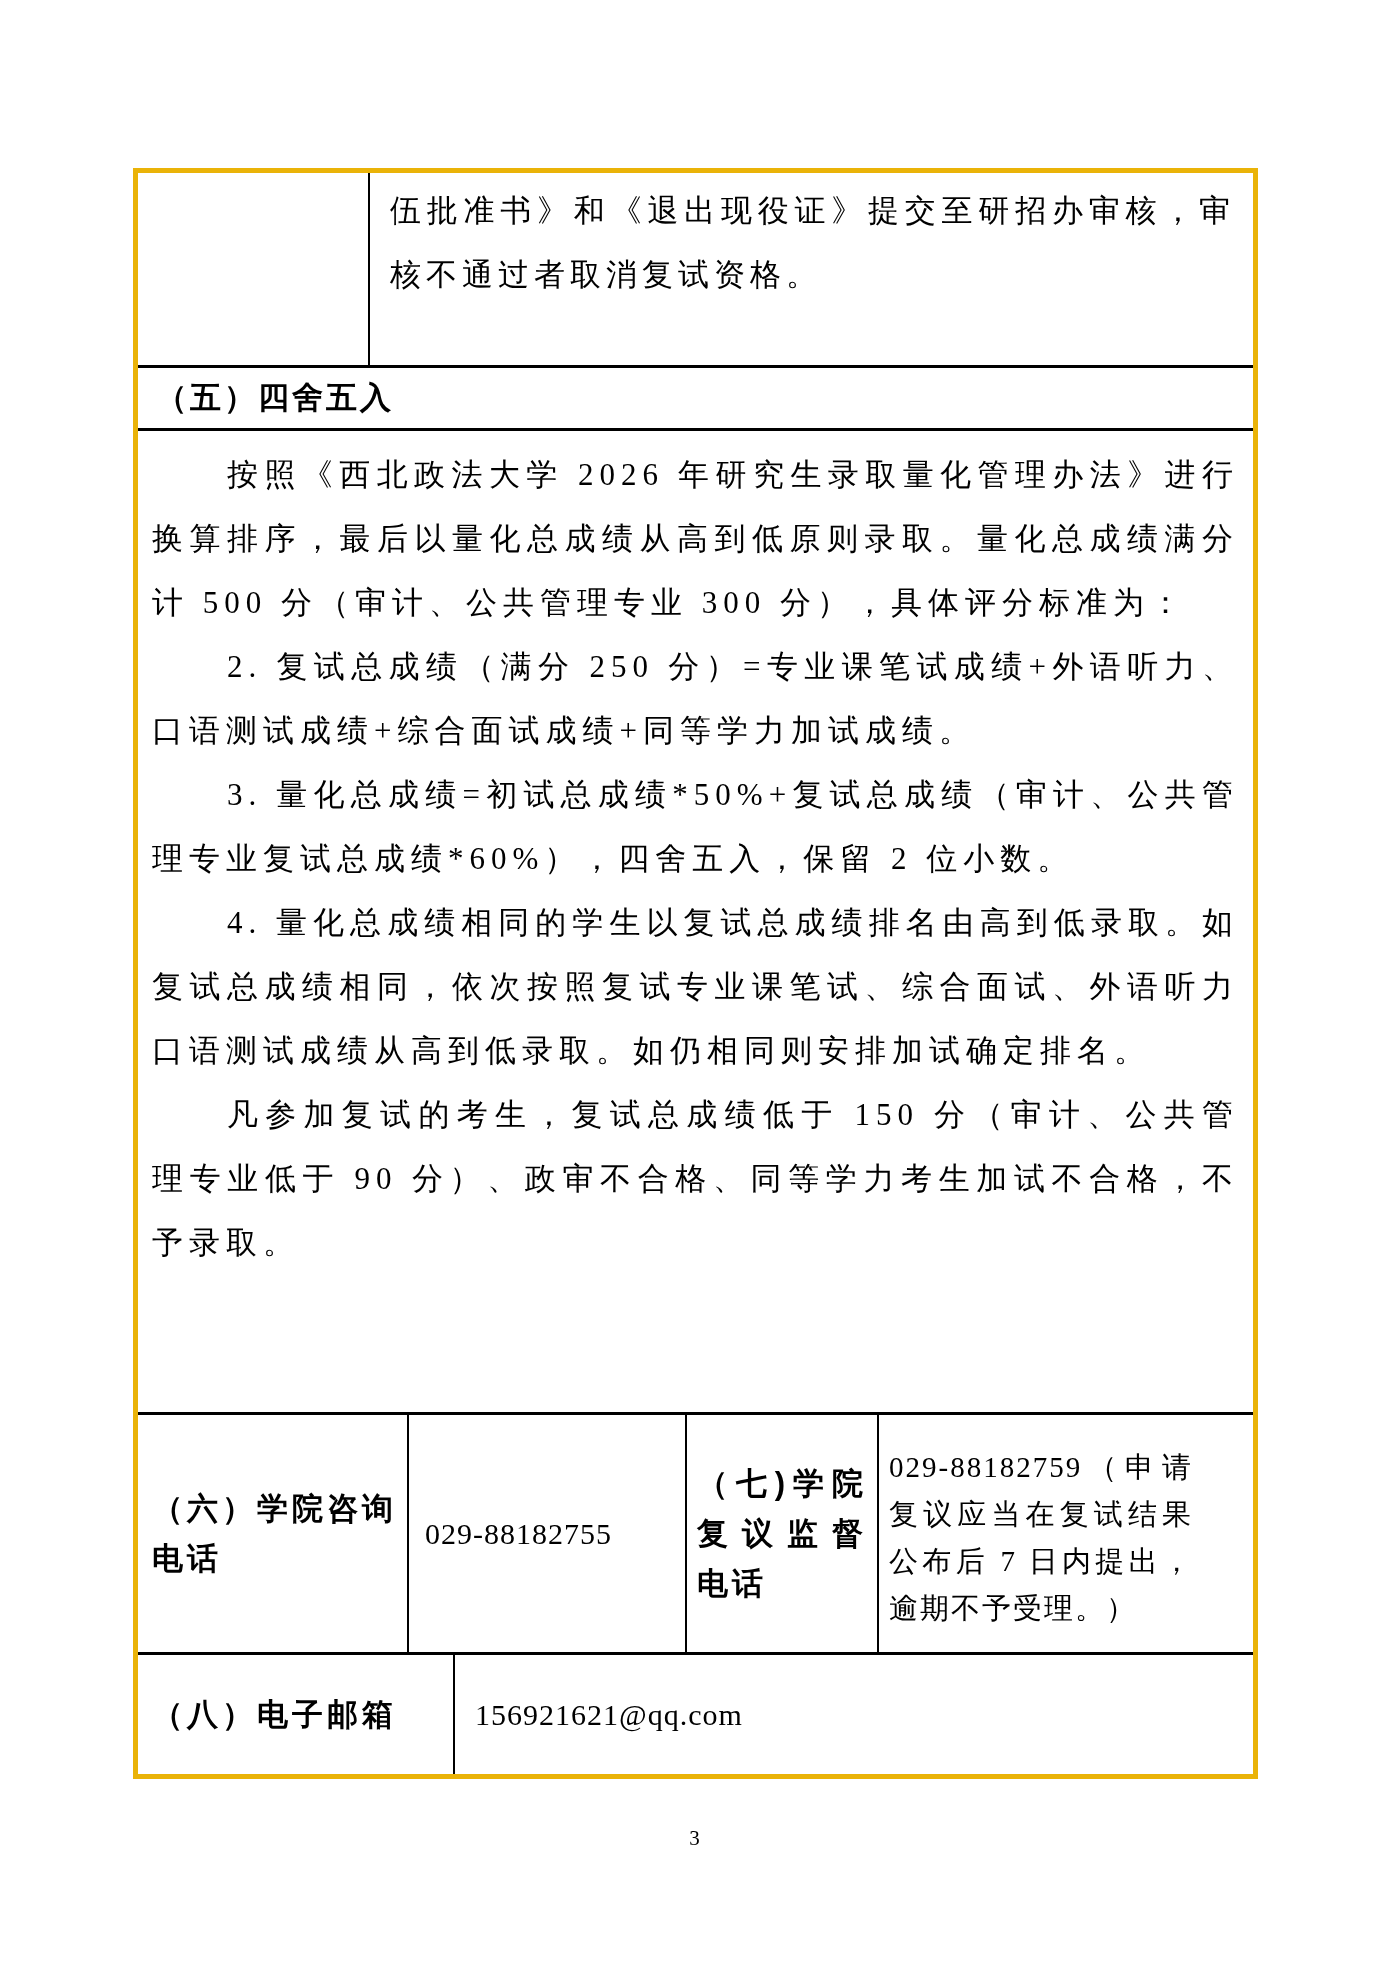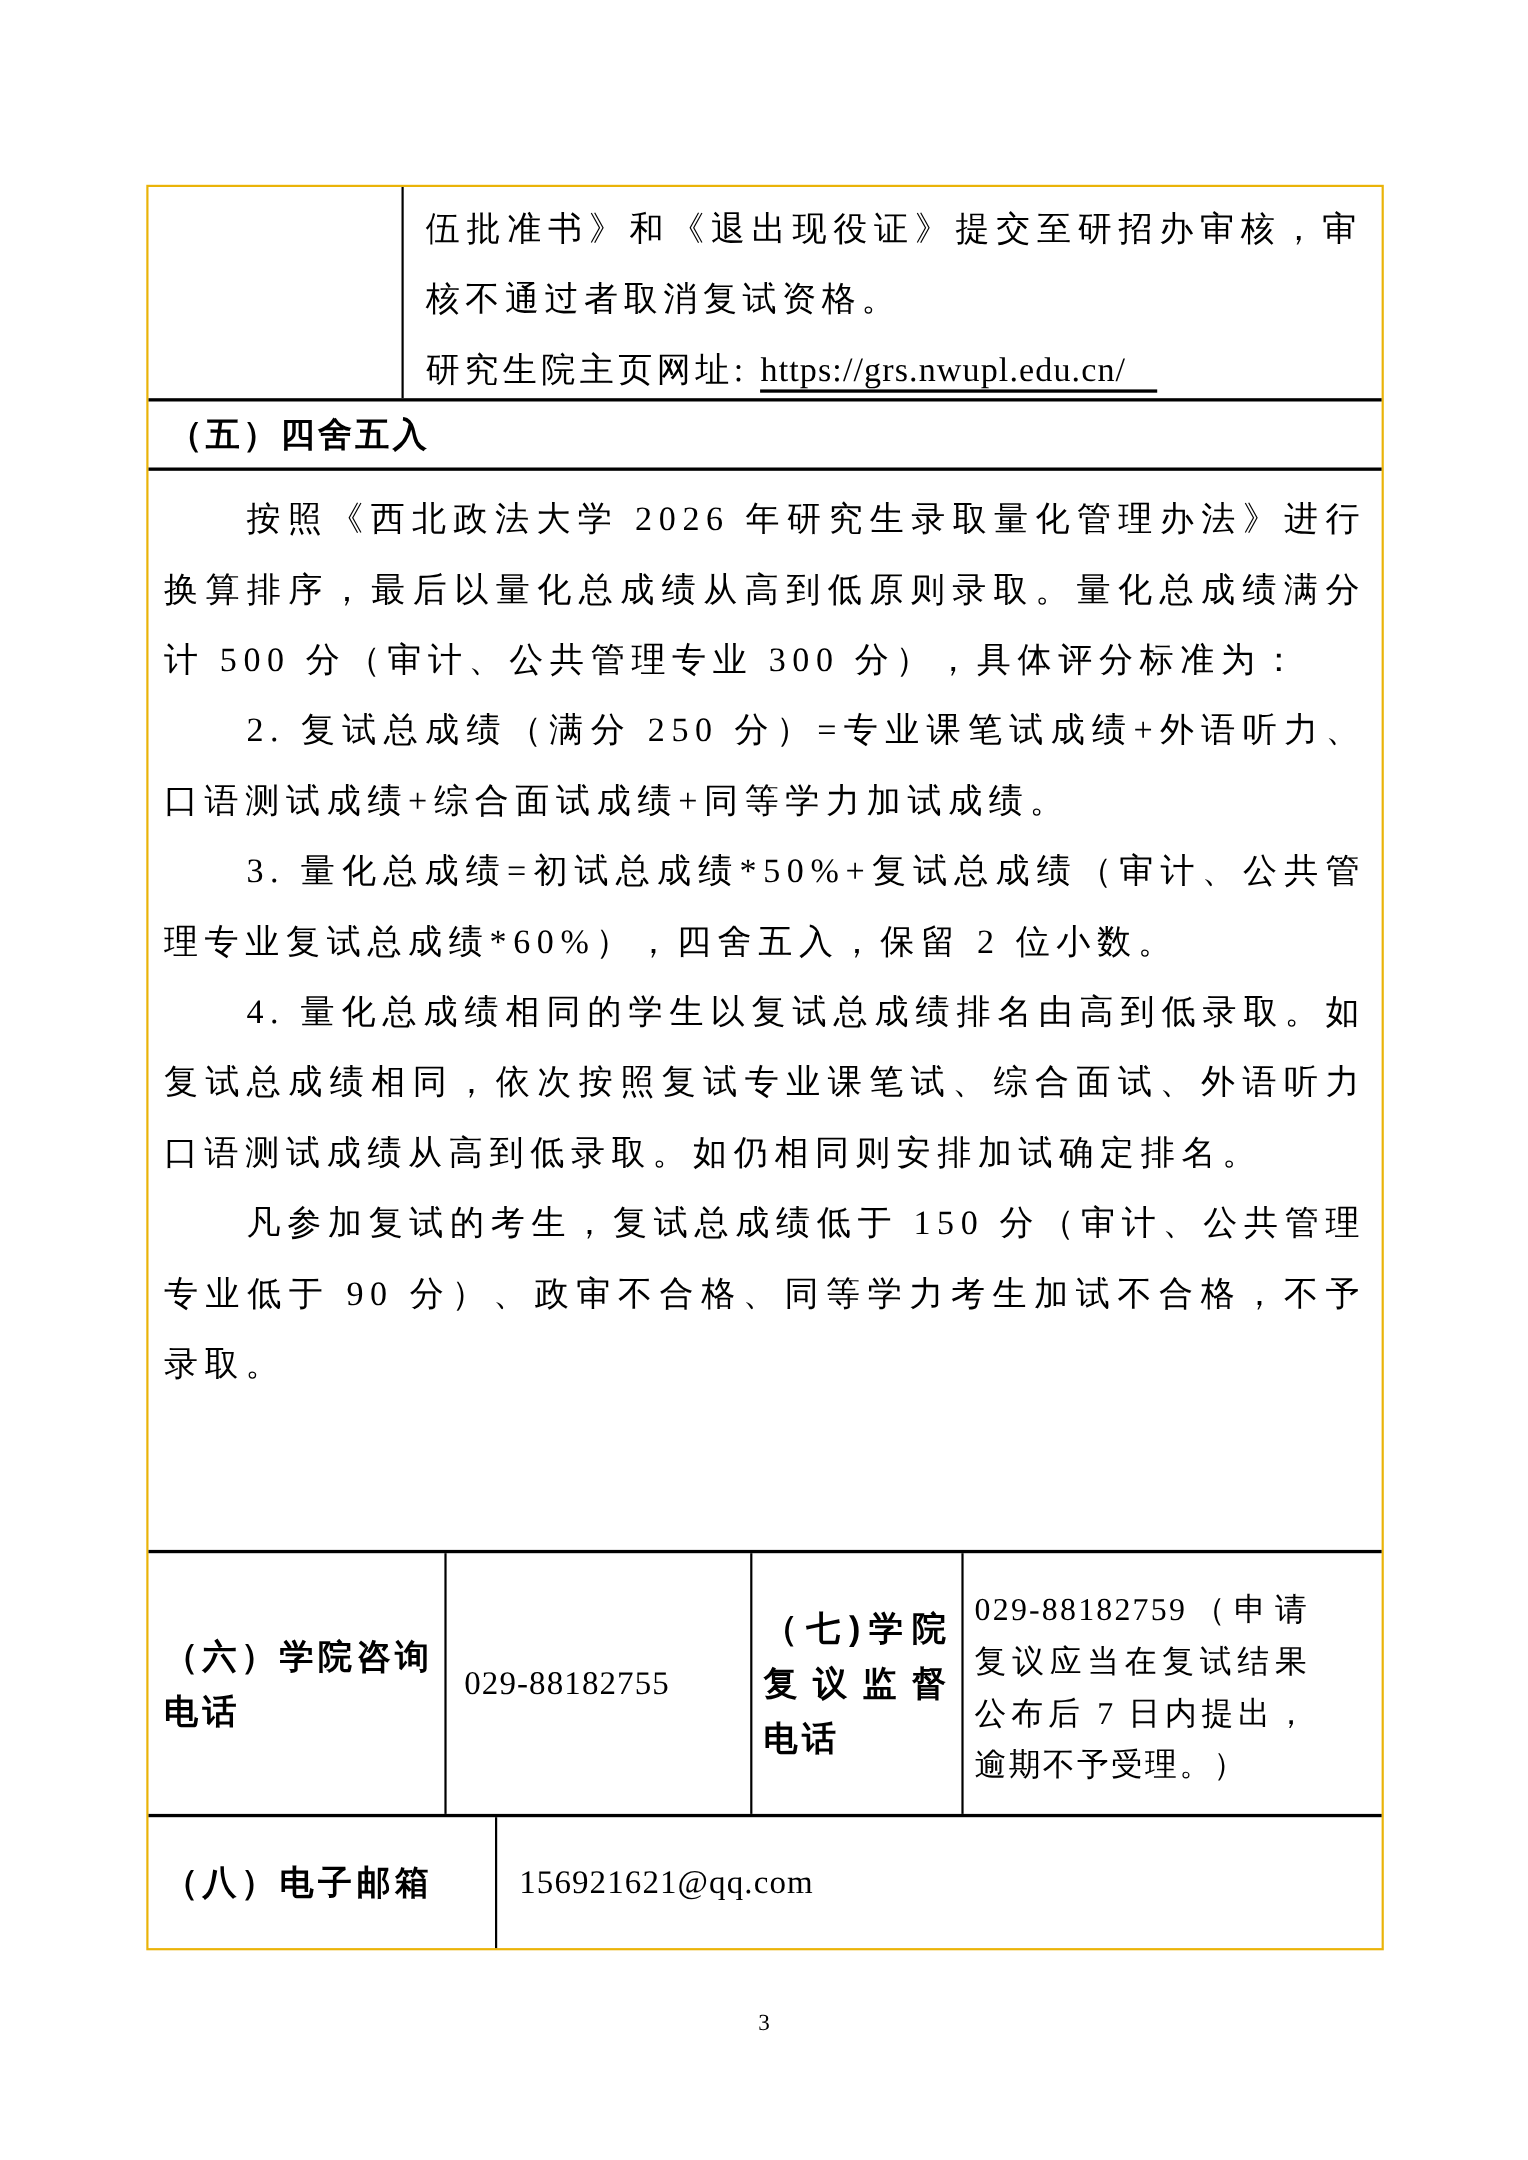--- a/index.html
+++ b/index.html
@@ -10,21 +10,21 @@
     background: #ffffff;
     color: #000000;
     font-family: "Liberation Serif", "DejaVu Serif", serif;
     overflow: hidden;
   }
   .doc-table {
     position: absolute;
     left: 133px;
     top: 168px;
     width: 1125px;
-    border: 2px solid #eab308;
+    border: 5px solid #eab308;
     box-sizing: border-box;
     background: #fff;
   }
   .trow { position: relative; border-bottom: 3px solid #000; box-sizing: content-box; }
   .trow.last { border-bottom: none; }
 
   
   .row-cont { height: 192px; display: flex; }
   .cont-stub { width: 230px; border-right: 2px solid #000; flex: none; }
   .cont-body { flex: 1; padding: 6px 18px 0 20px; overflow: hidden; }
@@ -90,23 +90,20 @@
 <body>
 
 <div class="page">
 
   <div class="doc-table">
 
     <div class="trow row-cont">
       <div class="cont-stub"></div>
       <div class="cont-body">
         <p class="cont-para">伍批准书》和《退出现役证》提交至研招办审核，审核不通过者取消复试资格。</p>
-        <div class="cont-urlline">
-          <span>研究生院主页网址: </span><span class="url">https://grs.nwupl.edu.cn/</span>
-        </div>
       </div>
     </div>
 
     <div class="trow row-s5title">
       <div class="s5-title">（五）四舍五入</div>
     </div>
 
     <div class="trow row-s5body">
       <p>按照《西北政法大学 2026 年研究生录取量化管理办法》进行换算排序，最后以量化总成绩从高到低原则录取。量化总成绩满分计 500 分（审计、公共管理专业 300 分），具体评分标准为：</p>
       <p>2. 复试总成绩（满分 250 分）=专业课笔试成绩+外语听力、口语测试成绩+综合面试成绩+同等学力加试成绩。</p>

